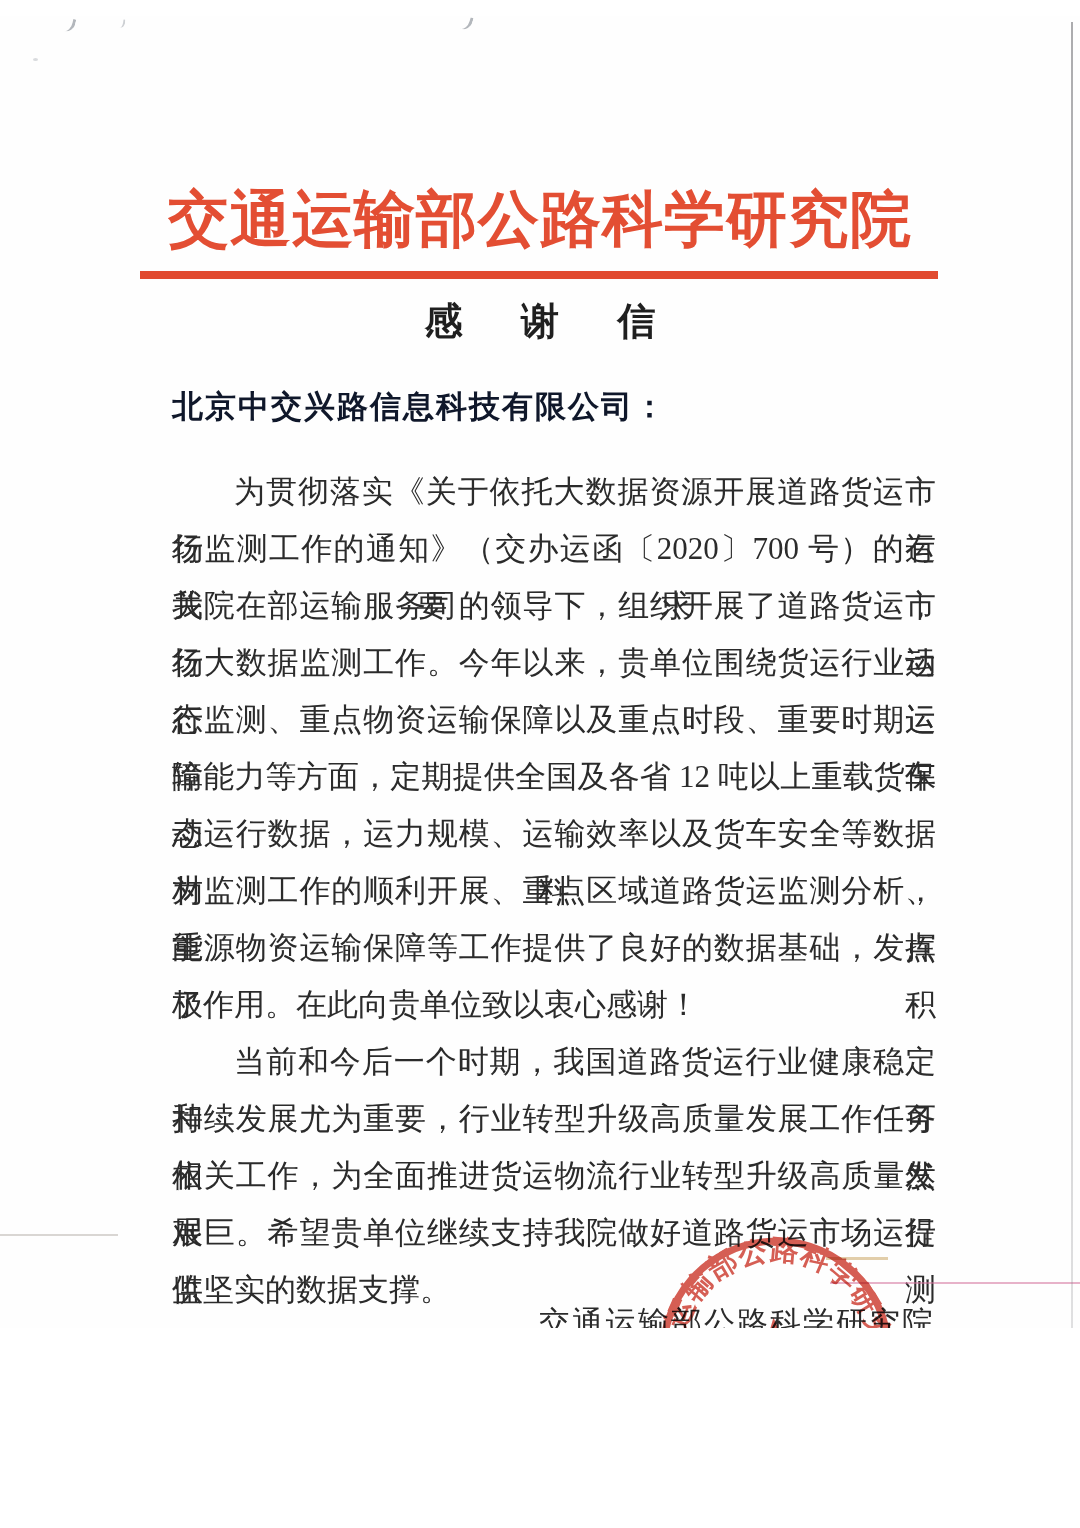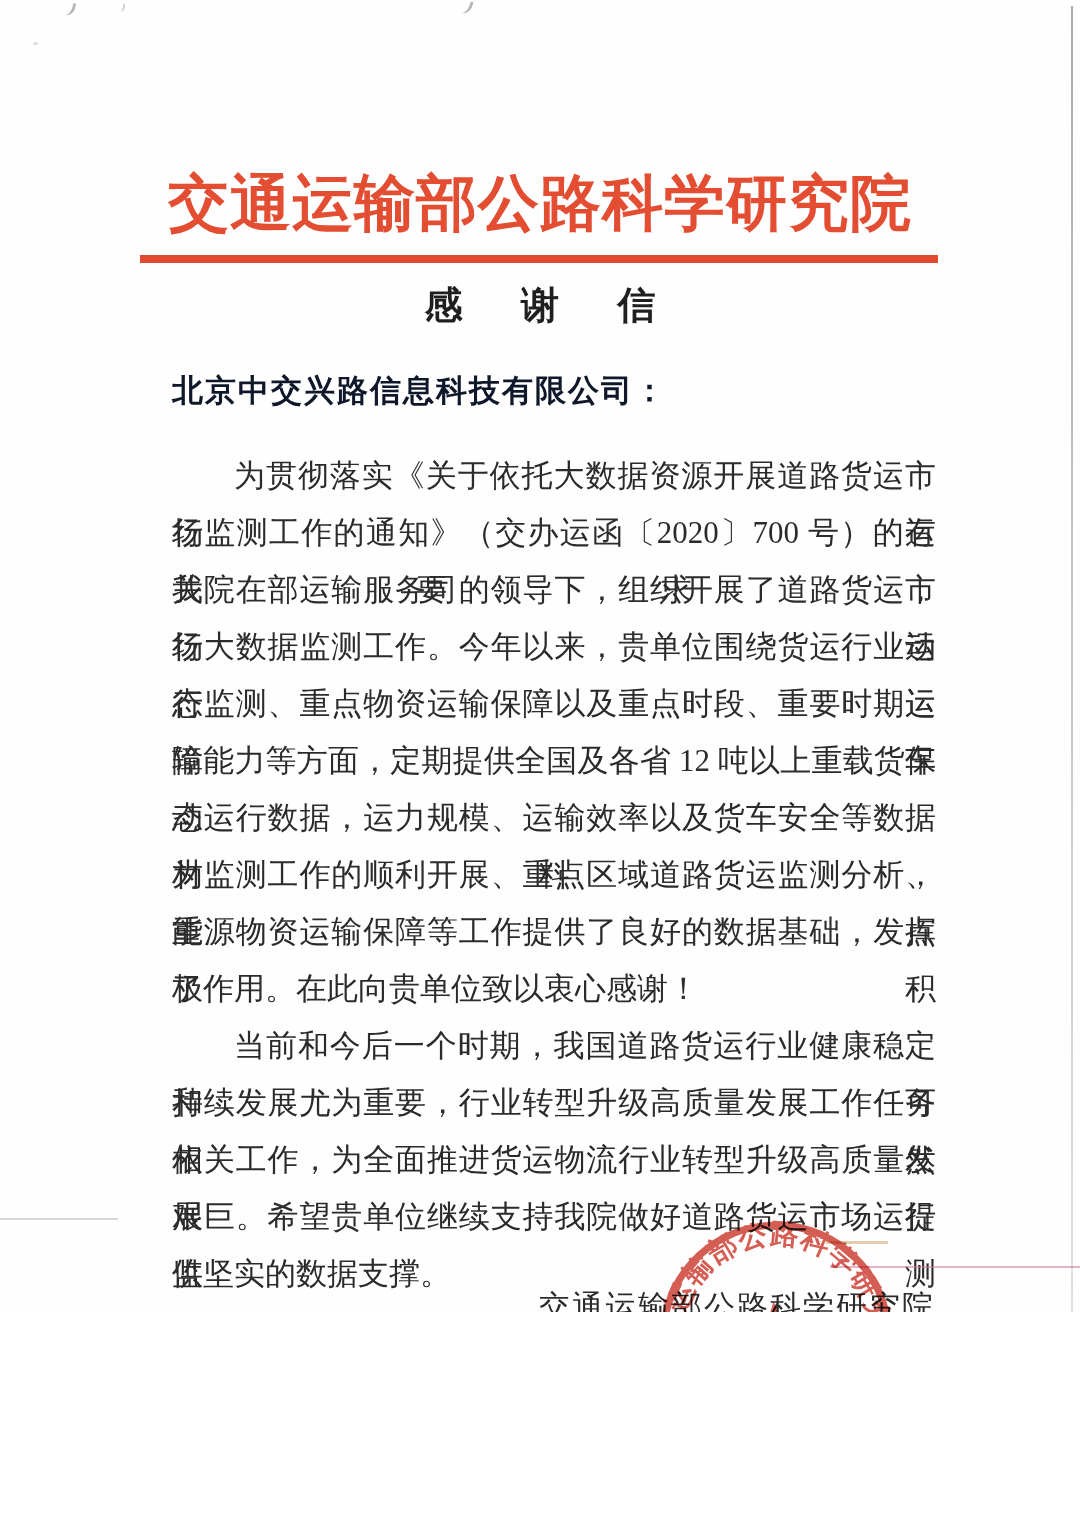--- a/index.html
+++ b/index.html
@@ -4,21 +4,21 @@
 <style>
   html, body {
     margin: 0;
     padding: 0;
     background: #ffffff;
   }
   .page {
     position: relative;
     width: 1080px;
     height: 1312px;
-    margin: 0 auto;
+    margin: 16px auto;
     background: #fefefe;
     overflow: hidden;
     font-family: "Liberation Serif", "DejaVu Serif", serif;
     color: #262626;
   }
 
   
   .letterhead {
     position: absolute;
     top: 163px;

